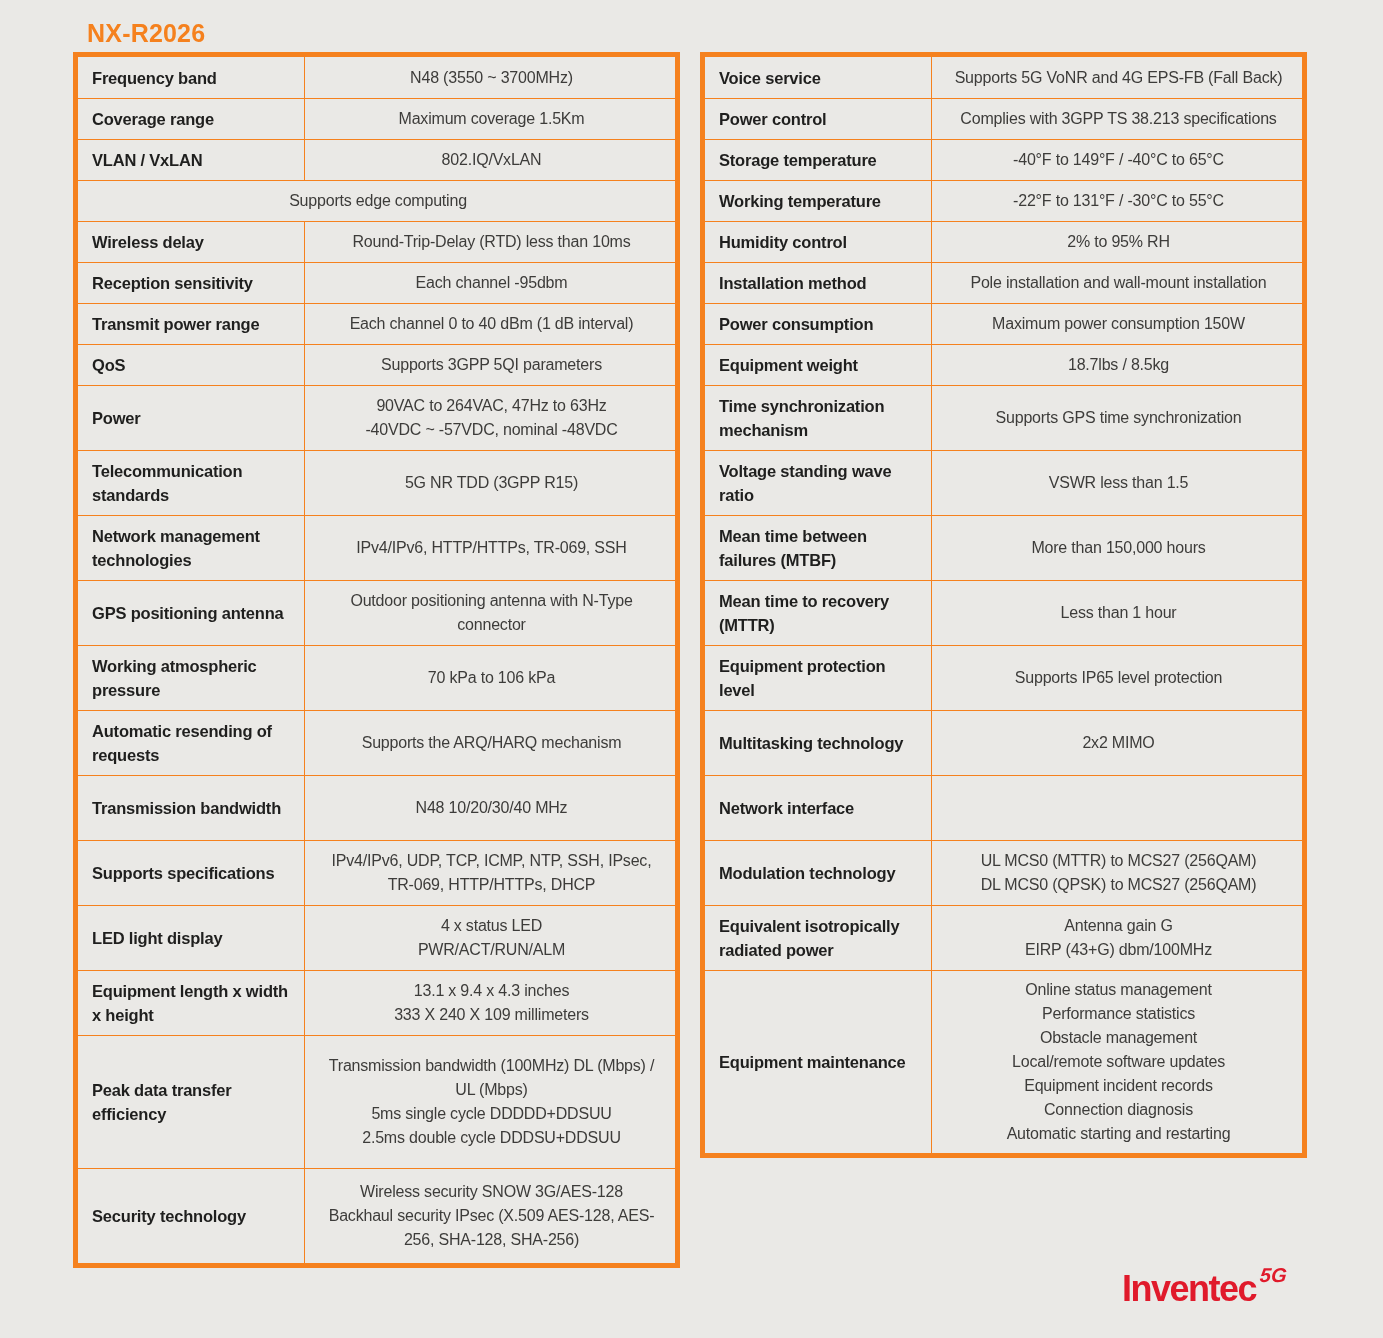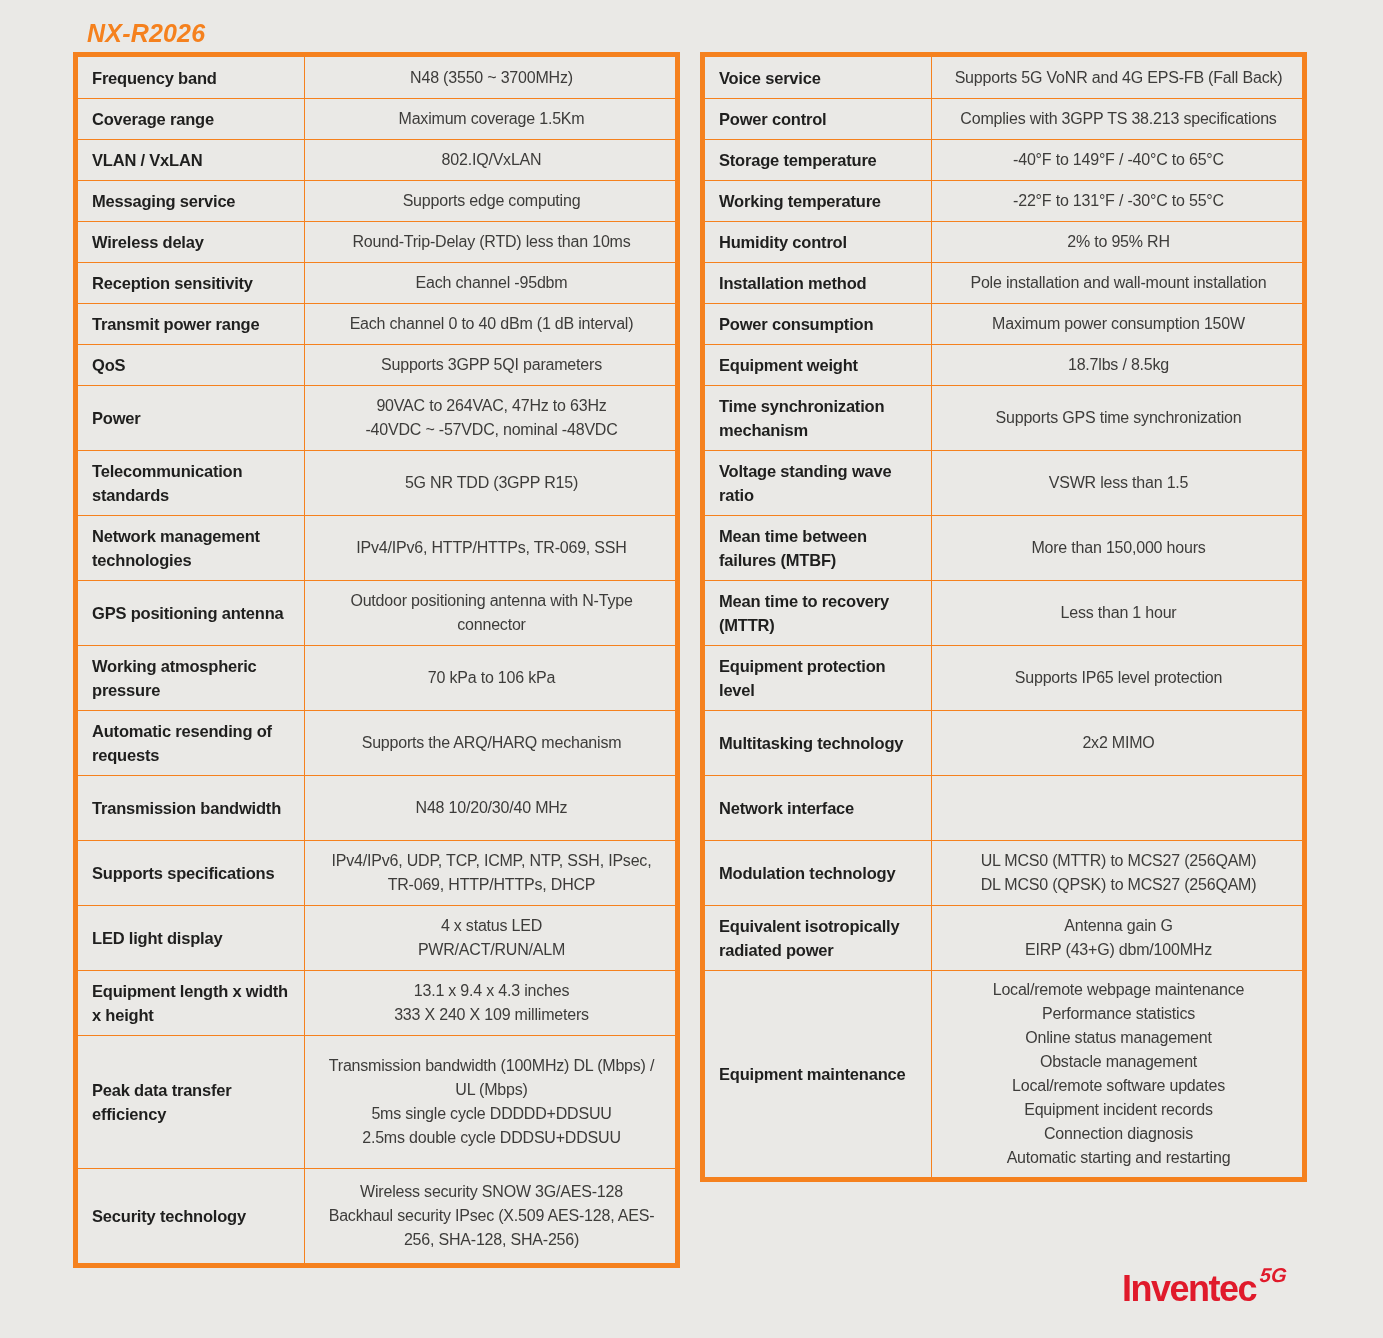--- a/index.html
+++ b/index.html
@@ -18,21 +18,20 @@
     overflow:hidden;
   }
   .page-title{
     position:absolute;
     left:87px;
     top:19px;
     font-size:25px;
     font-weight:bold;
     color:var(--accent);
     letter-spacing:0.2px;
-    font-style:italic;
   }
   .tables{
     position:absolute;
     left:73px;
     top:52px;
     display:flex;
     gap:20px;
     align-items:flex-start;
   }
   .spec-table{
@@ -116,21 +115,20 @@
           <div class="value-line">Maximum coverage 1.5Km</div>
         </div>
       </div>
       <div class="row">
         <div class="cell label">VLAN / VxLAN</div>
         <div class="cell value">
           <div class="value-line">802.IQ/VxLAN</div>
         </div>
       </div>
       <div class="row">
-        <div class="cell label">Messaging service</div>
         <div class="cell value">
           <div class="value-line">Supports edge computing</div>
         </div>
       </div>
       <div class="row">
         <div class="cell label">Wireless delay</div>
         <div class="cell value">
           <div class="value-line">Round-Trip-Delay (RTD) less than 10ms</div>
         </div>
       </div>
@@ -329,23 +327,22 @@
       <div class="row">
         <div class="cell label">Equivalent isotropically radiated power</div>
         <div class="cell value">
           <div class="value-line">Antenna gain G</div>
           <div class="value-line">EIRP (43+G) dbm/100MHz</div>
         </div>
       </div>
       <div class="row">
         <div class="cell label">Equipment maintenance</div>
         <div class="cell value">
-          <div class="value-line">Local/remote webpage maintenance</div>
+          <div class="value-line">Online status management</div>
           <div class="value-line">Performance statistics</div>
-          <div class="value-line">Online status management</div>
           <div class="value-line">Obstacle management</div>
           <div class="value-line">Local/remote software updates</div>
           <div class="value-line">Equipment incident records</div>
           <div class="value-line">Connection diagnosis</div>
           <div class="value-line">Automatic starting and restarting</div>
         </div>
       </div>
     </div>
   </div>
 

